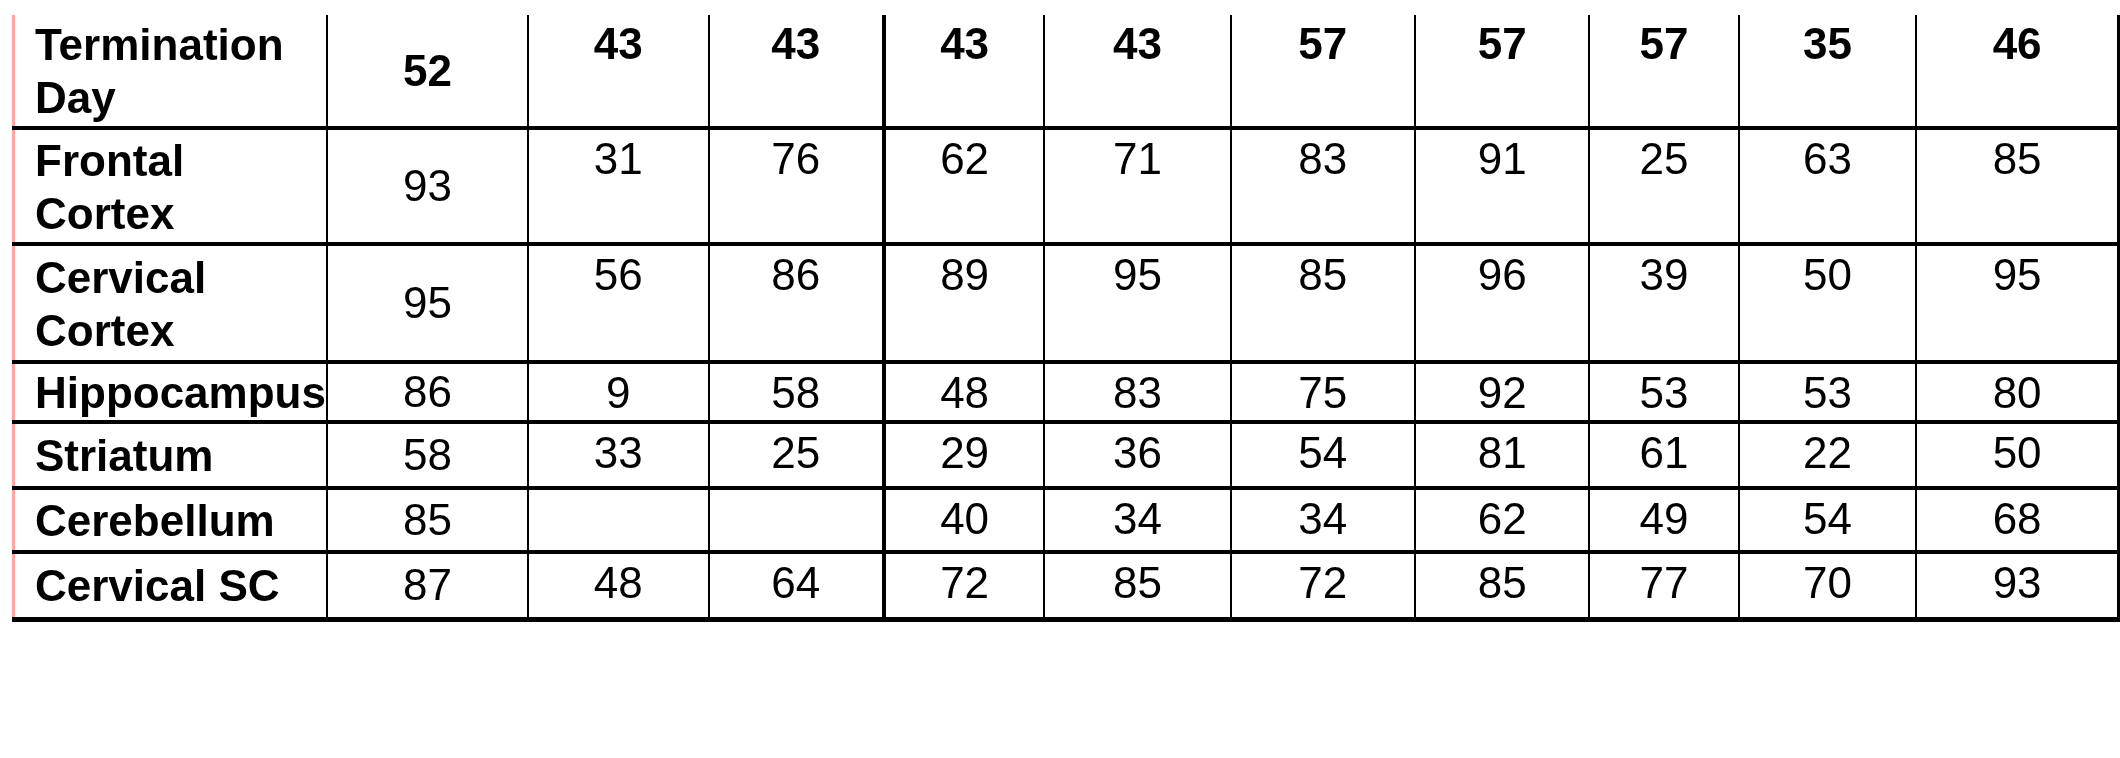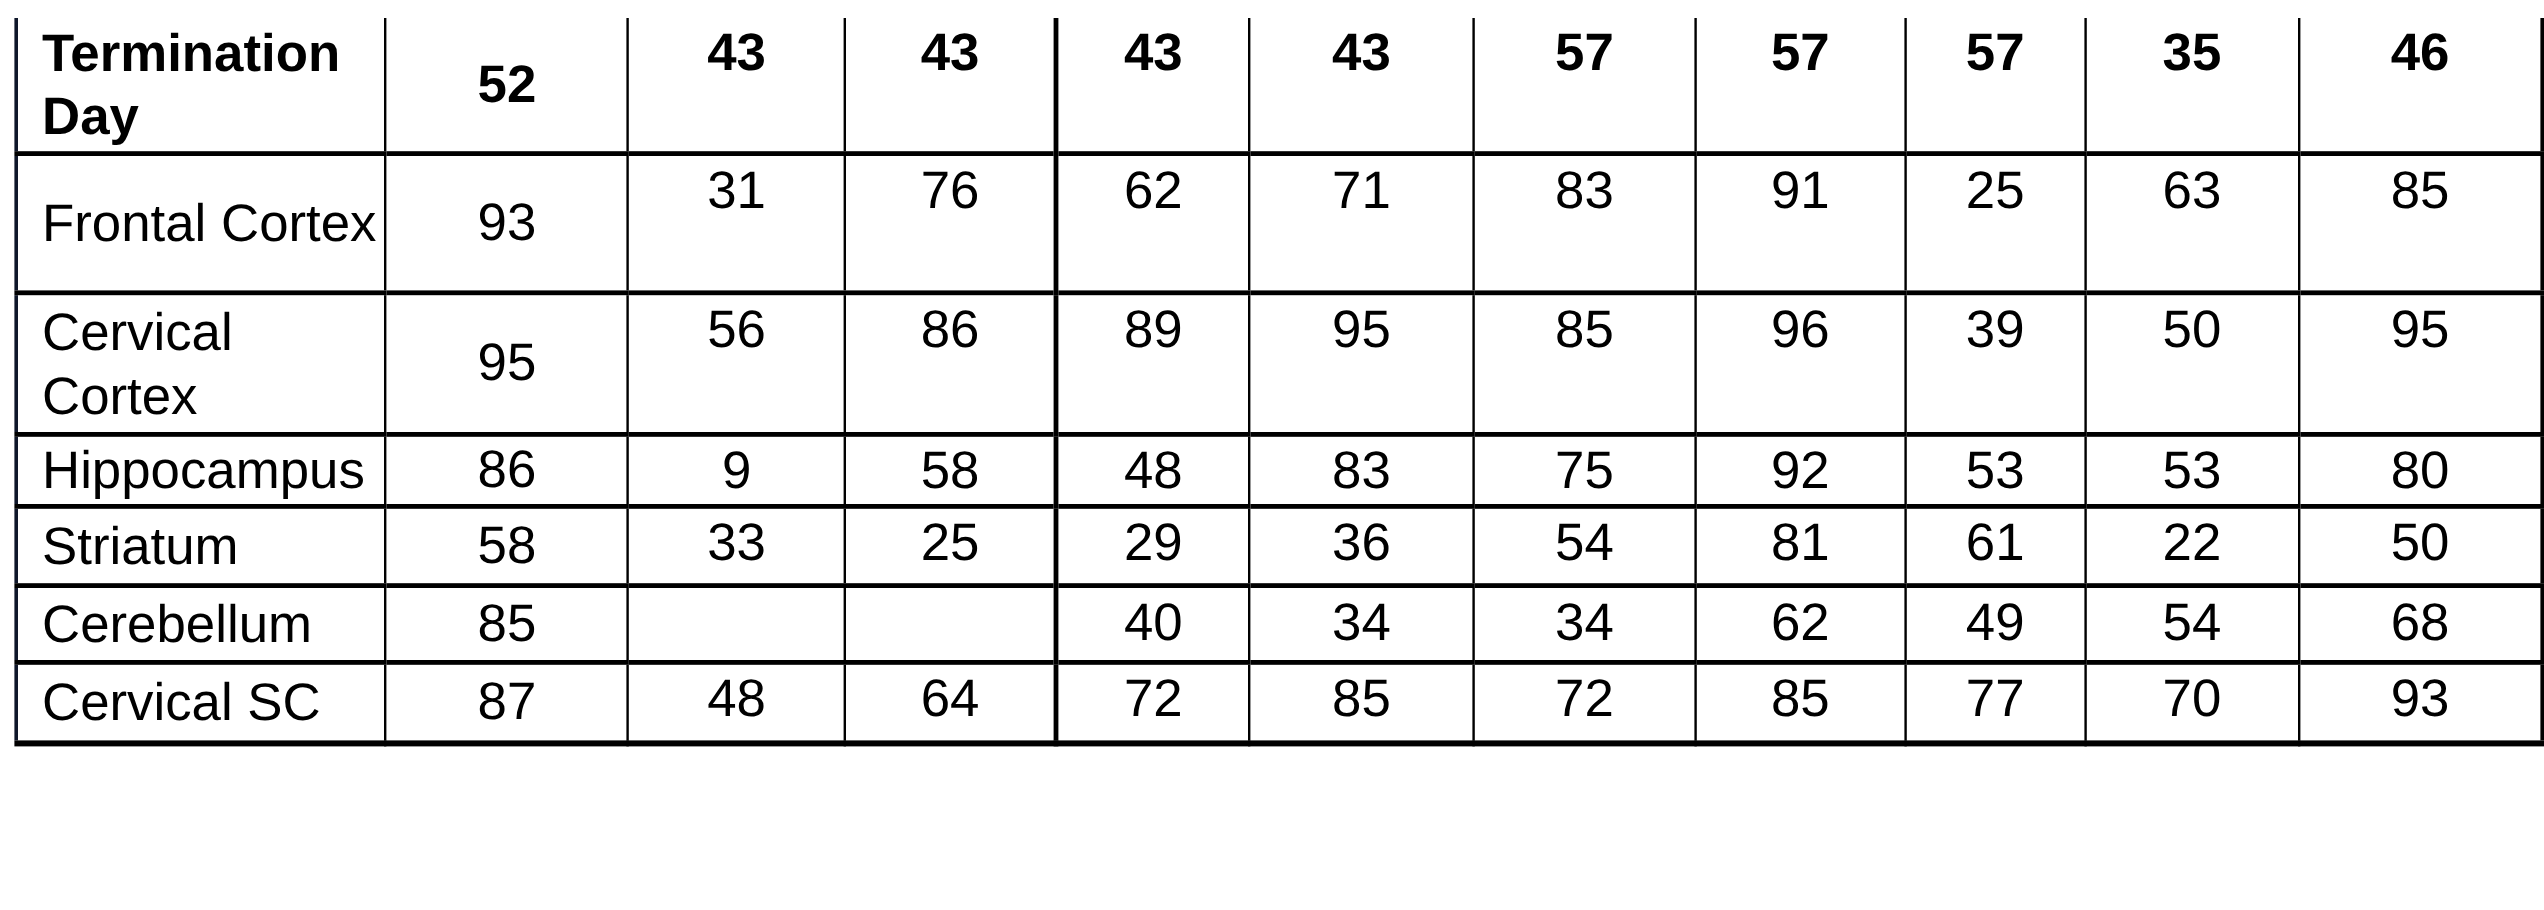--- a/index.html
+++ b/index.html
@@ -16,21 +16,21 @@
   }
   .table-wrap {
     position: absolute;
     left: 12px;
     top: 15px;
   }
   table.grid {
     border-collapse: collapse;
     table-layout: fixed;
     
-    border-left: 3px solid #0f172a;
+    border-left: 3px solid #fca5a5;
     border-right: 3px solid #000;
     border-bottom: 5px solid #000;
     border-top: none;
   }
   table.grid td {
     border: 2px solid #000;
     font-size: 44px;
     line-height: 1.18;
     text-align: center;
     vertical-align: top;
@@ -40,21 +40,21 @@
   }
   
   table.grid tr + tr td { border-top-width: 4px; }
   
   table.grid tr.header-row td { border-top: none; }
   table.grid tr.header-row td { font-weight: bold; }
   
   table.grid td.label {
     text-align: left;
     padding-left: 20px;
-    font-weight: normal;
+    font-weight: bold;
     vertical-align: middle;
     white-space: normal;
     line-height: 1.2;
   }
   
   table.grid td.mid {
     vertical-align: middle;
     padding-top: 0;
   }
   

